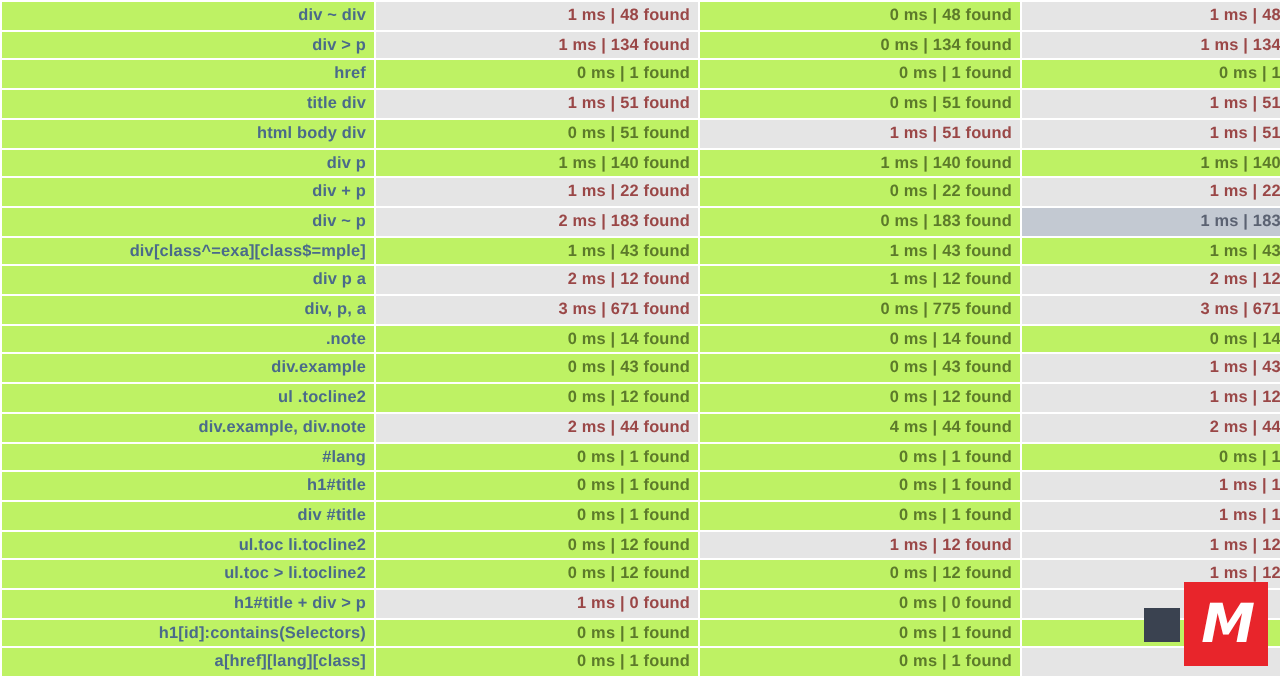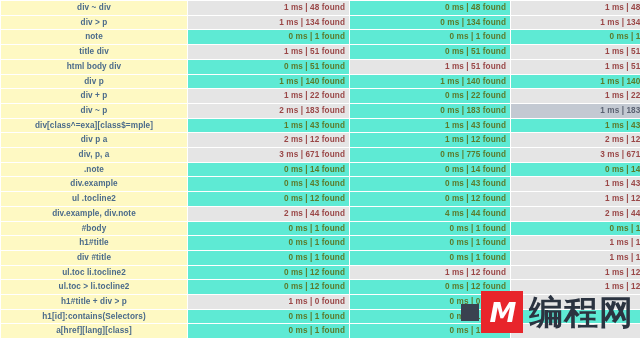--- a/index.html
+++ b/index.html
@@ -25,35 +25,35 @@
     padding: 0 4px;
     font-size: 8.2px;
     font-weight: bold;
     line-height: 13.7px;
     white-space: nowrap;
     overflow: hidden;
     letter-spacing: 0.1px;
   }
   .col-selector {
     width: 178px;
-    background: #fef9c3;
+    background: #bef264;
     color: #4a6a8a;
-    text-align: center;
+    text-align: right;
     padding-left: 7px;
   }
   .col-val {
     text-align: right;
     padding-right: 6px;
   }
   .c2 { width: 153px; }
   .c3 { width: 152px; }
   .c4 { width: 151px; }
 
   .s-slow  { background: #e5e5e5; color: #9a4747; }
-  .s-fast  { background: #5eead4; color: #5c7a2a; }
+  .s-fast  { background: #bef264; color: #5c7a2a; }
   .s-idle  { background: #c3c9d2; color: #5b6272; }
 
   
   .watermark {
     position: absolute;
     right: 6px;
     bottom: 6px;
     display: flex;
     align-items: center;
     gap: 6px;
@@ -103,21 +103,21 @@
         <td class="col-val c3 s-fast">0 ms | 48 found</td>
         <td class="col-val c4 s-slow">1 ms | 48 found</td>
       </tr>
       <tr>
         <td class="col-selector">div &gt; p</td>
         <td class="col-val c2 s-slow">1 ms | 134 found</td>
         <td class="col-val c3 s-fast">0 ms | 134 found</td>
         <td class="col-val c4 s-slow">1 ms | 134 found</td>
       </tr>
       <tr>
-        <td class="col-selector">note</td>
+        <td class="col-selector">href</td>
         <td class="col-val c2 s-fast">0 ms | 1 found</td>
         <td class="col-val c3 s-fast">0 ms | 1 found</td>
         <td class="col-val c4 s-fast">0 ms | 1 found</td>
       </tr>
       <tr>
         <td class="col-selector">title div</td>
         <td class="col-val c2 s-slow">1 ms | 51 found</td>
         <td class="col-val c3 s-fast">0 ms | 51 found</td>
         <td class="col-val c4 s-slow">1 ms | 51 found</td>
       </tr>
@@ -181,21 +181,21 @@
         <td class="col-val c3 s-fast">0 ms | 12 found</td>
         <td class="col-val c4 s-slow">1 ms | 12 found</td>
       </tr>
       <tr>
         <td class="col-selector">div.example, div.note</td>
         <td class="col-val c2 s-slow">2 ms | 44 found</td>
         <td class="col-val c3 s-fast">4 ms | 44 found</td>
         <td class="col-val c4 s-slow">2 ms | 44 found</td>
       </tr>
       <tr>
-        <td class="col-selector">#body</td>
+        <td class="col-selector">#lang</td>
         <td class="col-val c2 s-fast">0 ms | 1 found</td>
         <td class="col-val c3 s-fast">0 ms | 1 found</td>
         <td class="col-val c4 s-fast">0 ms | 1 found</td>
       </tr>
       <tr>
         <td class="col-selector">h1#title</td>
         <td class="col-val c2 s-fast">0 ms | 1 found</td>
         <td class="col-val c3 s-fast">0 ms | 1 found</td>
         <td class="col-val c4 s-slow">1 ms | 1 found</td>
       </tr>
@@ -236,14 +236,13 @@
         <td class="col-val c4 s-slow"></td>
       </tr>
     </tbody>
 </table>
 
 <div class="watermark">
   <span class="wm-bar"></span>
   <span class="wm-mark">
     <span class="glyph">M</span>
   </span>
-  <span class="wm-text">编程网</span>
 </div>
 
 </body></html>

